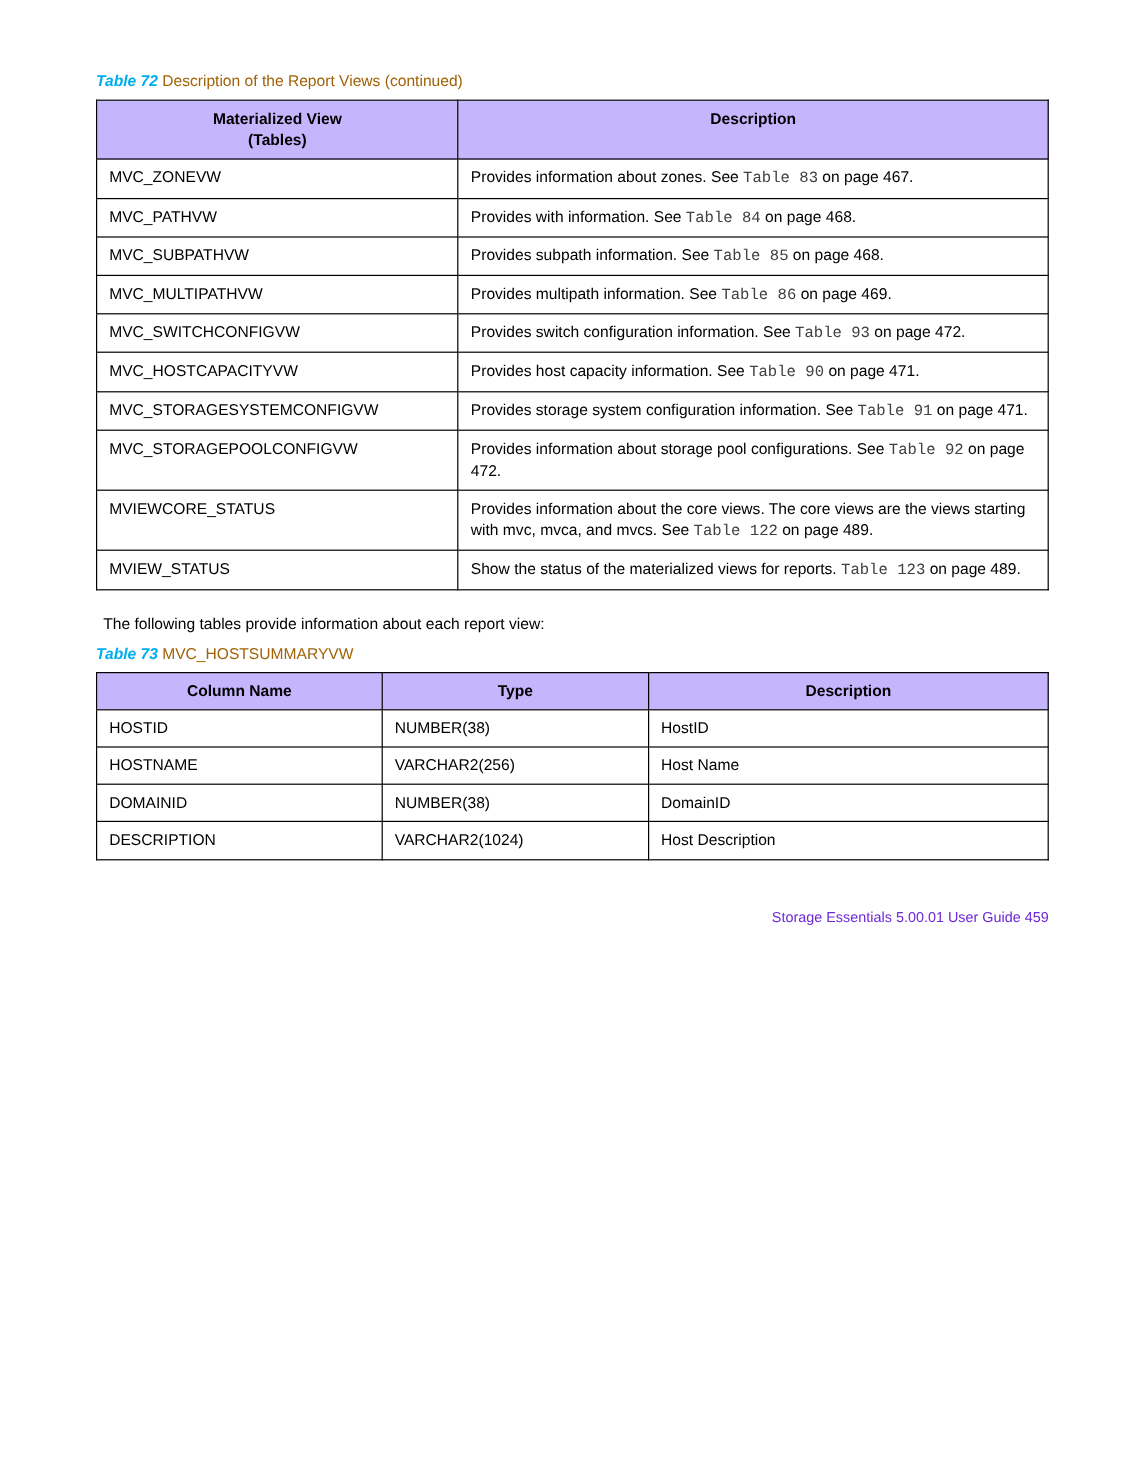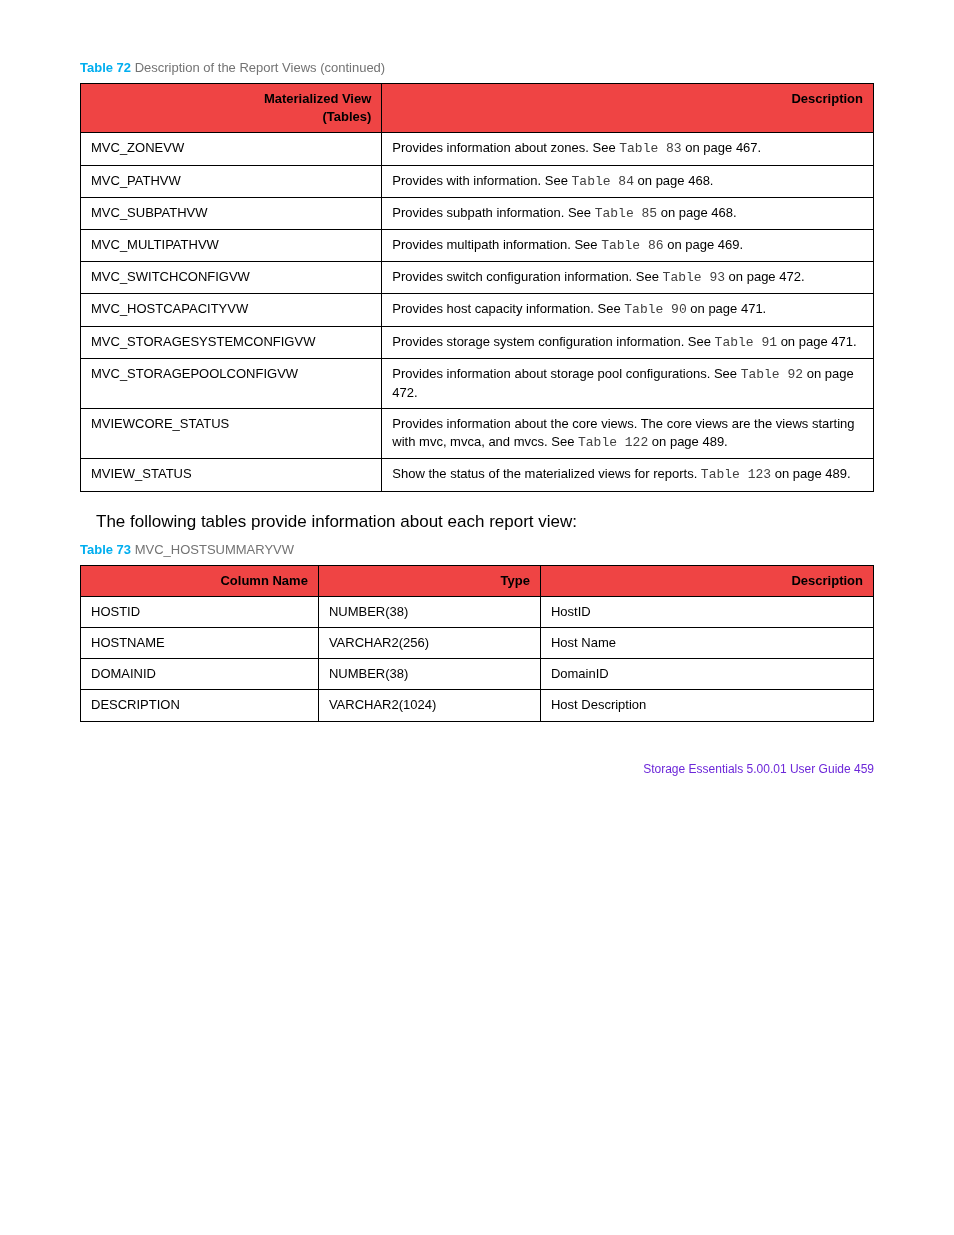--- a/index.html
+++ b/index.html
@@ -13,59 +13,59 @@
       padding: 60px 80px;
     }
 
     .table-caption {
       margin-bottom: 8px;
       font-size: 13px;
     }
     .table-caption .table-label {
       color: #00aeef;
       font-weight: bold;
+      font-style: italic;
     }
     .table-caption .table-title {
-      color: #737373;
+      color: #a16207;
     }
 
     table {
       width: 100%;
       border-collapse: collapse;
       margin-bottom: 20px;
     }
     table th, table td {
       border: 1px solid #000;
       padding: 6px 10px;
       vertical-align: top;
       font-size: 13px;
       line-height: 1.4;
     }
     table th {
       font-weight: bold;
-      background: #ef4444;
-      text-align: right;
+      background: #c4b5fd;
     }
 
     .col-matview { width: 38%; }
     .col-desc { width: 62%; }
 
     .col-colname { width: 30%; }
     .col-type { width: 28%; }
     .col-desc2 { width: 42%; }
 
     a.tbl-link {
       color: #404040;
       text-decoration: none;
       font-family: Liberation Mono, monospace;
     }
 
     .between-text {
-      margin: 18px 0 10px 16px;
-      font-size: 17px;
+      margin: 18px 0 10px 6px;
+      font-size: 13px;
     }
 
     .footer {
       margin-top: 40px;
       text-align: right;
       font-size: 12px;
       color: #6d28d9;
     }
   </style>
 </head>

